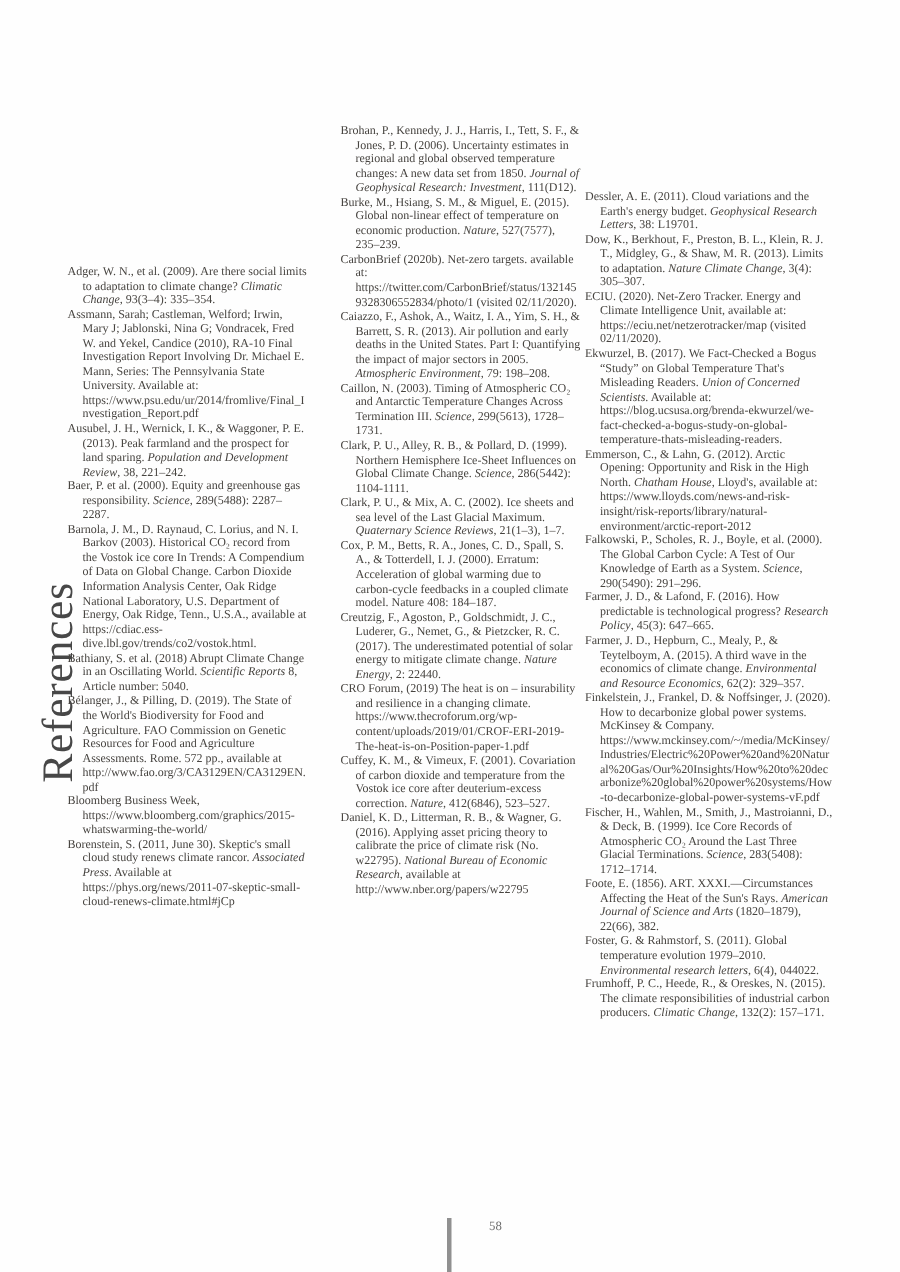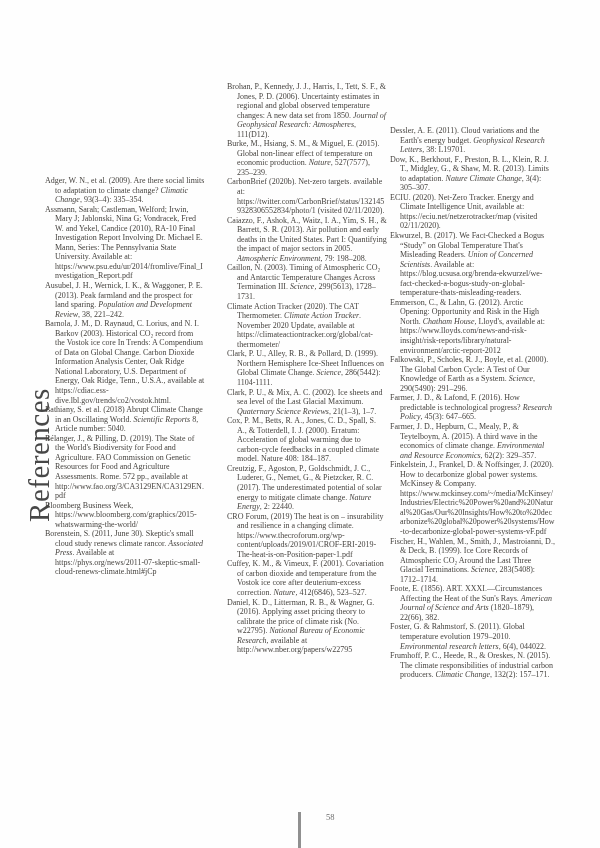--- a/index.html
+++ b/index.html
@@ -65,34 +65,34 @@
 <body>
 
 <div class="page">
 
   <div class="vtitle">References</div>
 
   <div class="col col-1">
       <p class="ref"><span>Adger, W. N., et al. (2009). Are there social limits to adaptation to climate change? </span><span class="it">Climatic Change</span><span>, 93(3–4): 335–354.</span></p>
       <p class="ref"><span>Assmann, Sarah; Castleman, Welford; Irwin, Mary J; Jablonski, Nina G; Vondracek, Fred W. and Yekel, Candice (2010), RA-10 Final Investigation Report Involving Dr. Michael E. Mann, Series: The Pennsylvania State University. Available at: https://www.psu.edu/ur/2014/fromlive/Final_Investigation_Report.pdf</span></p>
       <p class="ref"><span>Ausubel, J. H., Wernick, I. K., &amp; Waggoner, P. E. (2013). Peak farmland and the prospect for land sparing. </span><span class="it">Population and Development Review</span><span>, 38, 221–242.</span></p>
+      <p class="ref"><span>Baer, P. et al. (2000). Equity and greenhouse gas responsibility. </span><span class="it">Science</span><span>, 289(5488): 2287–2287.</span></p>
       <p class="ref"><span>Barnola, J. M., D. Raynaud, C. Lorius, and N. I. Barkov (2003). Historical CO₂ record from the Vostok ice core In Trends: A Compendium of Data on Global Change. Carbon Dioxide Information Analysis Center, Oak Ridge National Laboratory, U.S. Department of Energy, Oak Ridge, Tenn., U.S.A., available at https://cdiac.ess-dive.lbl.gov/trends/co2/vostok.html.</span></p>
       <p class="ref"><span>Bathiany, S. et al. (2018) Abrupt Climate Change in an Oscillating World. </span><span class="it">Scientific Reports</span><span> 8, Article number: 5040.</span></p>
       <p class="ref"><span>Bélanger, J., &amp; Pilling, D. (2019). The State of the World's Biodiversity for Food and Agriculture. FAO Commission on Genetic Resources for Food and Agriculture Assessments. Rome. 572 pp., available at http://www.fao.org/3/CA3129EN/CA3129EN.pdf</span></p>
       <p class="ref"><span>Bloomberg Business Week, https://www.bloomberg.com/graphics/2015-whatswarming-the-world/</span></p>
       <p class="ref"><span>Borenstein, S. (2011, June 30). Skeptic's small cloud study renews climate rancor. </span><span class="it">Associated Press</span><span>. Available at https://phys.org/news/2011-07-skeptic-small-cloud-renews-climate.html#jCp</span></p>
     </div>
 
   <div class="col col-2">
-      <p class="ref"><span>Brohan, P., Kennedy, J. J., Harris, I., Tett, S. F., &amp; Jones, P. D. (2006). Uncertainty estimates in regional and global observed temperature changes: A new data set from 1850. </span><span class="it">Journal of Geophysical Research: Atmospheres</span><span>, 111(D12).</span></p>
+      <p class="ref"><span>Brohan, P., Kennedy, J. J., Harris, I., Tett, S. F., &amp; Jones, P. D. (2006). Uncertainty estimates in regional and global observed temperature changes: A new data set from 1850. </span><span class="it">Journal of Geophysical Research: Investment</span><span>, 111(D12).</span></p>
       <p class="ref"><span>Burke, M., Hsiang, S. M., &amp; Miguel, E. (2015). Global non-linear effect of temperature on economic production. </span><span class="it">Nature</span><span>, 527(7577), 235–239.</span></p>
       <p class="ref"><span>CarbonBrief (2020b). Net-zero targets. available at: https://twitter.com/CarbonBrief/status/1321459328306552834/photo/1 (visited 02/11/2020).</span></p>
       <p class="ref"><span>Caiazzo, F., Ashok, A., Waitz, I. A., Yim, S. H., &amp; Barrett, S. R. (2013). Air pollution and early deaths in the United States. Part I: Quantifying the impact of major sectors in 2005. </span><span class="it">Atmospheric Environment</span><span>, 79: 198–208.</span></p>
       <p class="ref"><span>Caillon, N. (2003). Timing of Atmospheric CO₂ and Antarctic Temperature Changes Across Termination III. </span><span class="it">Science</span><span>, 299(5613), 1728–1731.</span></p>
-      <p class="ref"><span>Climate Action Tracker (2020). The CAT Thermometer. </span><span class="it">Climate Action Tracker</span><span>. November 2020 Update, available at https://climateactiontracker.org/global/cat-thermometer/</span></p>
       <p class="ref"><span>Clark, P. U., Alley, R. B., &amp; Pollard, D. (1999). Northern Hemisphere Ice-Sheet Influences on Global Climate Change. </span><span class="it">Science</span><span>, 286(5442): 1104-1111.</span></p>
       <p class="ref"><span>Clark, P. U., &amp; Mix, A. C. (2002). Ice sheets and sea level of the Last Glacial Maximum. </span><span class="it">Quaternary Science Reviews</span><span>, 21(1–3), 1–7.</span></p>
       <p class="ref"><span>Cox, P. M., Betts, R. A., Jones, C. D., Spall, S. A., &amp; Totterdell, I. J. (2000). Erratum: Acceleration of global warming due to carbon-cycle feedbacks in a coupled climate model. Nature 408: 184–187.</span></p>
       <p class="ref"><span>Creutzig, F., Agoston, P., Goldschmidt, J. C., Luderer, G., Nemet, G., &amp; Pietzcker, R. C. (2017). The underestimated potential of solar energy to mitigate climate change. </span><span class="it">Nature Energy</span><span>, 2: 22440.</span></p>
       <p class="ref"><span>CRO Forum, (2019) The heat is on – insurability and resilience in a changing climate. https://www.thecroforum.org/wp-content/uploads/2019/01/CROF-ERI-2019-The-heat-is-on-Position-paper-1.pdf</span></p>
       <p class="ref"><span>Cuffey, K. M., &amp; Vimeux, F. (2001). Covariation of carbon dioxide and temperature from the Vostok ice core after deuterium-excess correction. </span><span class="it">Nature</span><span>, 412(6846), 523–527.</span></p>
       <p class="ref"><span>Daniel, K. D., Litterman, R. B., &amp; Wagner, G. (2016). Applying asset pricing theory to calibrate the price of climate risk (No. w22795). </span><span class="it">National Bureau of Economic Research</span><span>, available at http://www.nber.org/papers/w22795</span></p>
     </div>
 
   <div class="col col-3">

